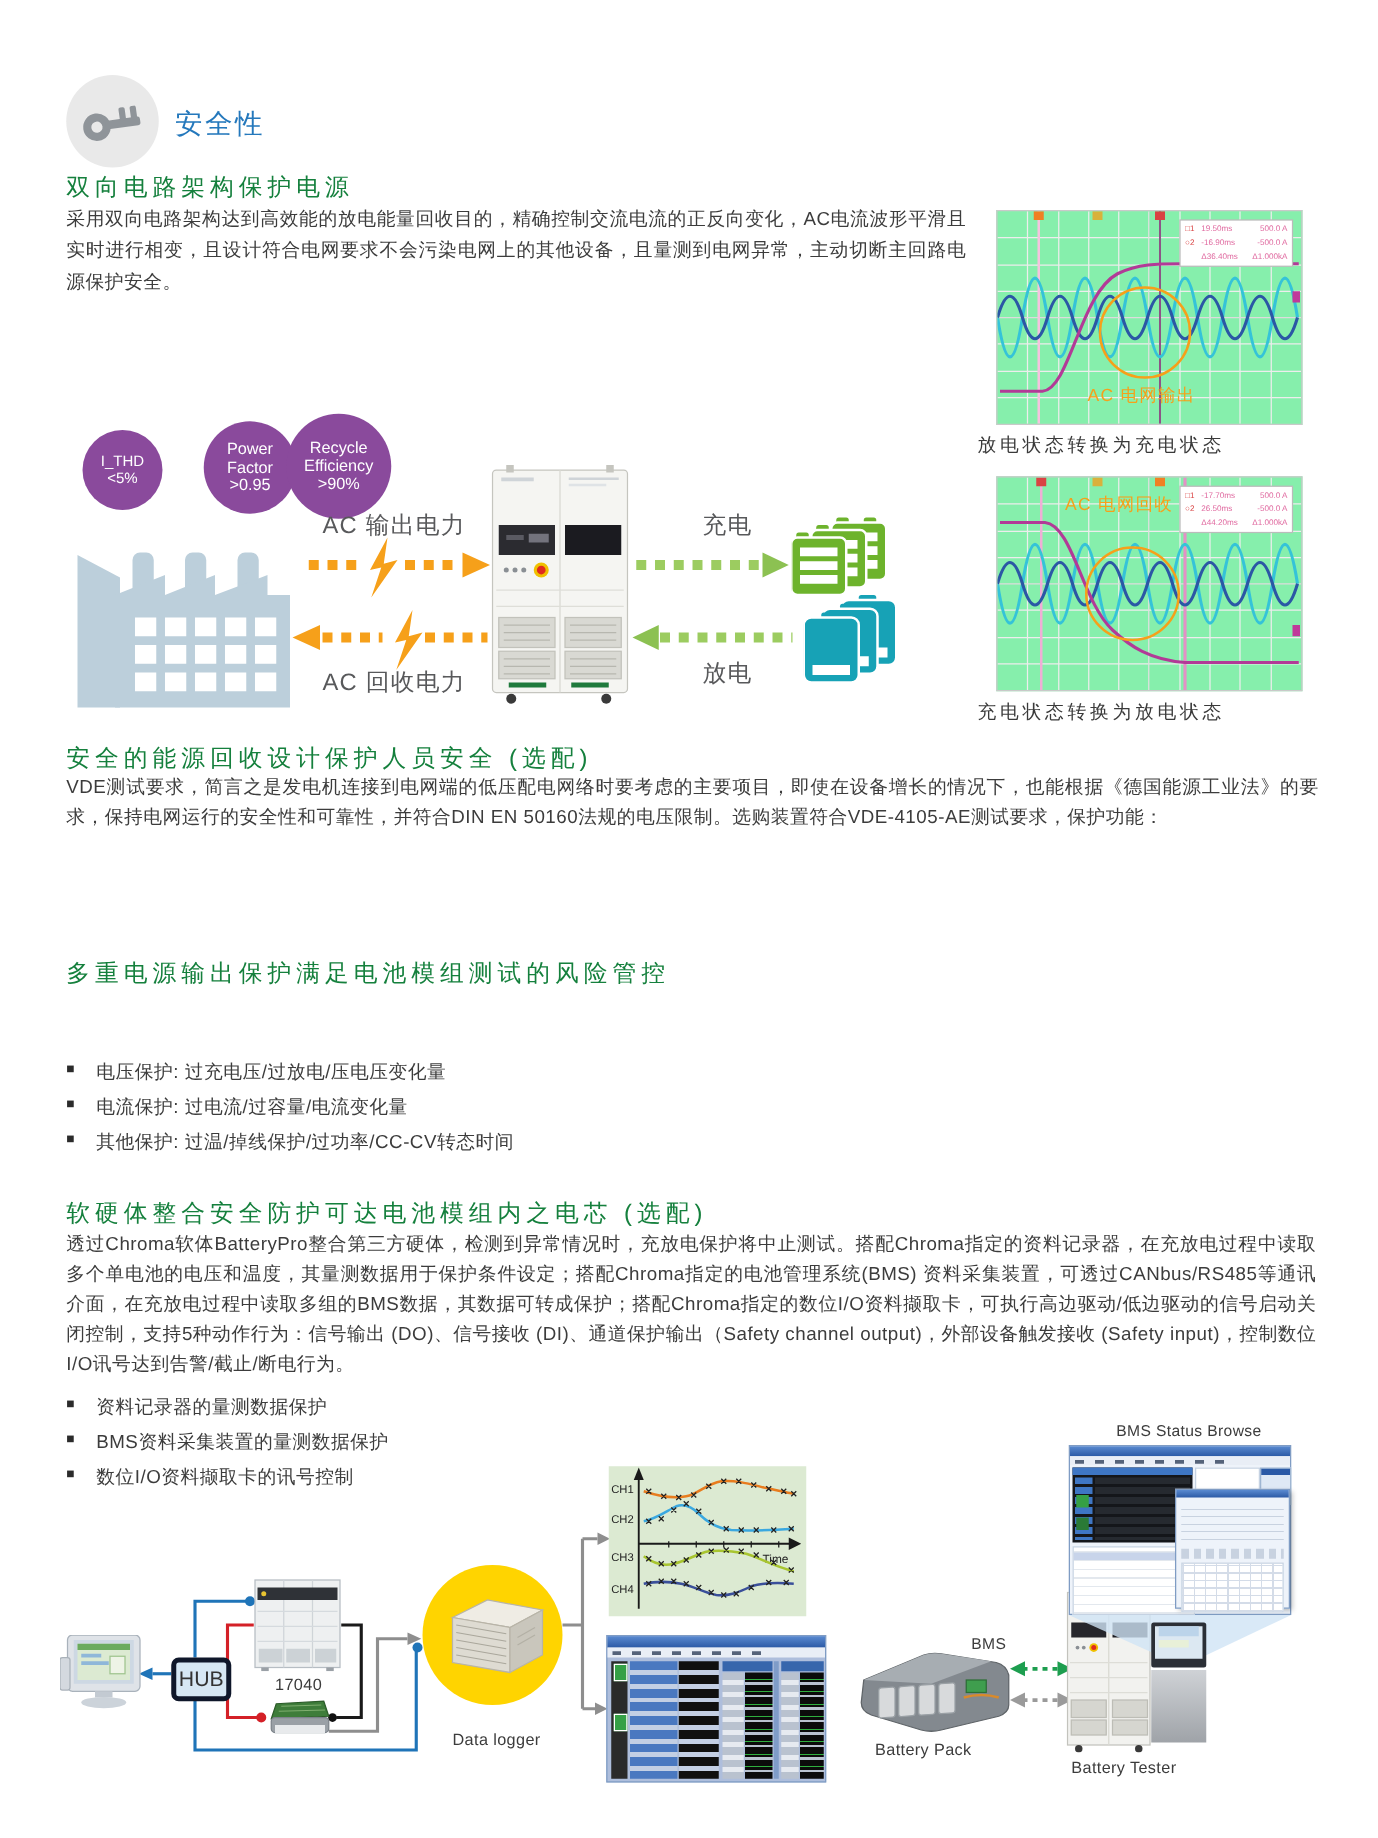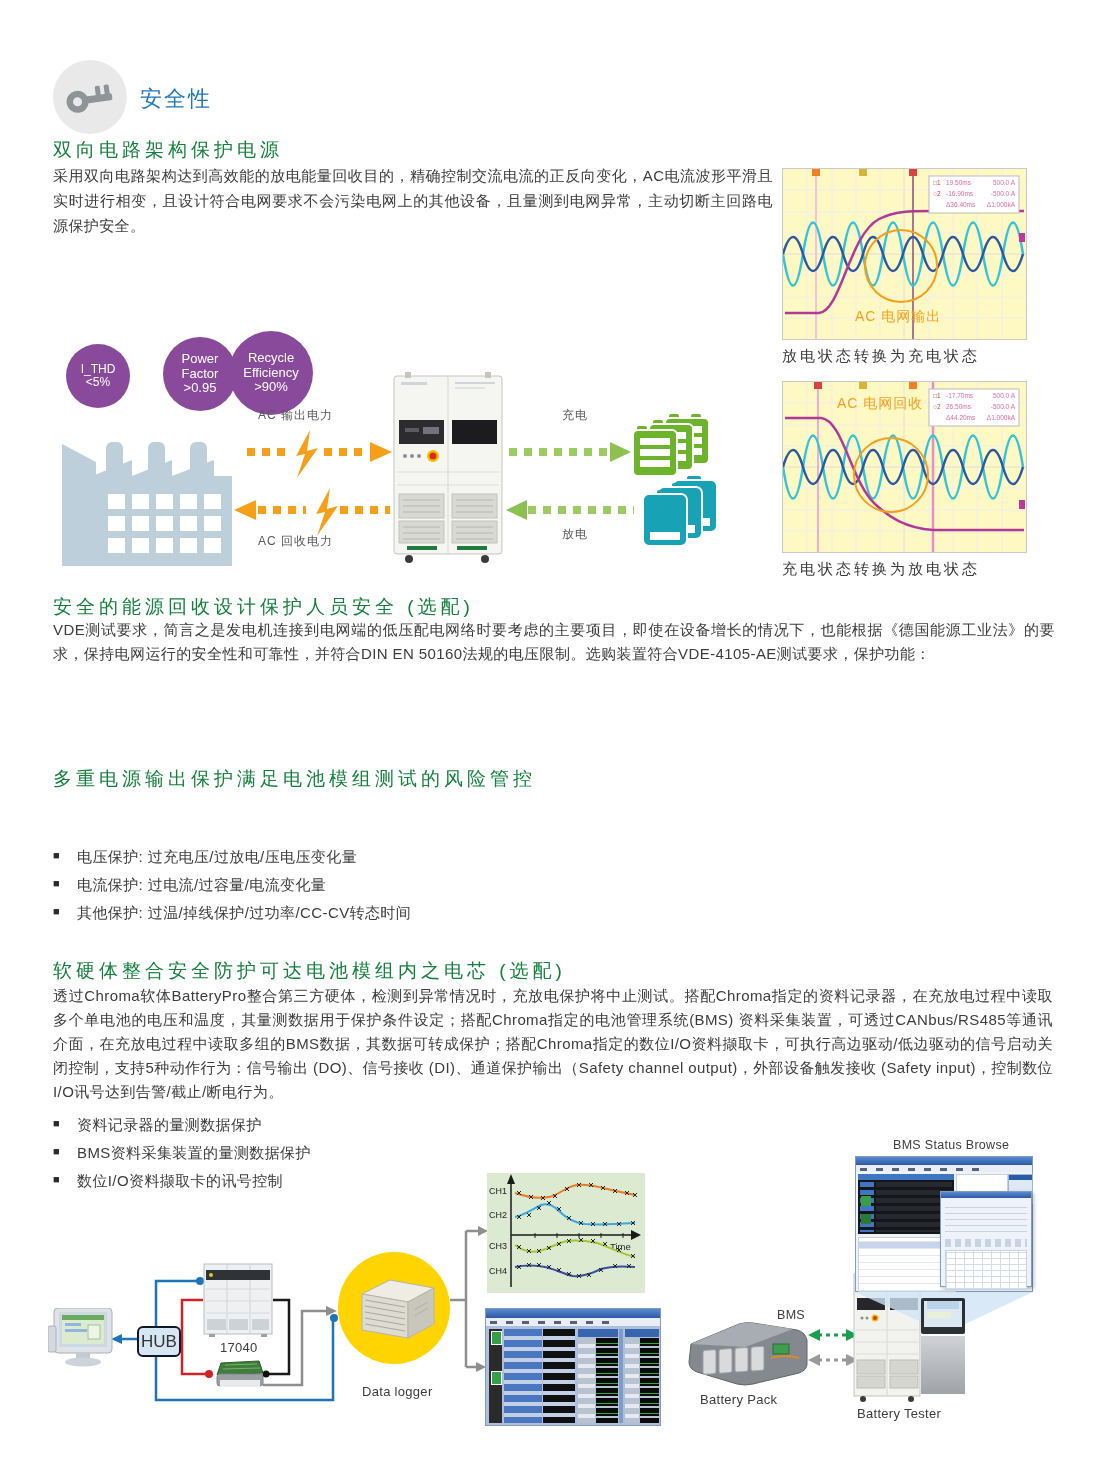--- a/index.html
+++ b/index.html
@@ -5,25 +5,25 @@
   html,body{margin:0;padding:0;background:#fff;}
   #page{position:relative;width:1102px;height:1470px;background:#fff;overflow:hidden;
         font-family:"Liberation Sans","DejaVu Sans",sans-serif;color:#3c3c3c;}
   .abs{position:absolute;}
   .h-blue{color:#15803d;font-size:19px;letter-spacing:4px;}
   .body-txt{font-size:15px;line-height:25px;letter-spacing:0.4px;color:#3c3c3c;text-align:justify;}
   .bullets .b{position:relative;padding-left:24px;font-size:15px;letter-spacing:0.4px;margin-bottom:10px;height:18px;}
   .bullets .b::before{content:"■";position:absolute;left:0;top:1px;font-size:11px;color:#2b2b2b;}
   .badge{border-radius:50%;background:#8a4a9c;color:#fff;display:flex;flex-direction:column;
          align-items:center;justify-content:center;text-align:center;line-height:1.12;}
-  .diag-label{color:#58595b;font-size:12px;letter-spacing:1px;}
-  .scope{background:#fef9c3;border:1px solid #c9c9c9;}
+  .diag-label{color:#58595b;font-size:19px;letter-spacing:1px;}
+  .scope{background:#86efac;border:1px solid #c9c9c9;margin-left:15px;}
   .caption{font-size:15px;letter-spacing:3px;color:#3a3a3a;}
   .small-label{font-size:13px;color:#3c3c3c;letter-spacing:0.3px;}
-  .hub{background:#d6e7f4;border:2px solid #0f172a;border-radius:6px;color:#333;
+  .hub{background:#d6e7f4;border:4px solid #0f172a;border-radius:6px;color:#333;
        font-size:17px;display:flex;align-items:center;justify-content:center;}
   
   .win{border:1px solid #7f9cc4;background:#eef3fa;box-sizing:border-box;}
   .tbar{height:9px;background:linear-gradient(#5a8ad0,#2c5aa6);}
   .mbar{height:8px;background:#e9eef6;
         background-image:repeating-linear-gradient(90deg,#55637a 0 7px,transparent 7px 16px);
         background-size:70% 3px;background-repeat:no-repeat;background-position:4px 3px;}
   .rows-blue{background:repeating-linear-gradient(180deg,#4a78c0 0 7px,#c3cfe4 7px 11px);}
   .rows-dark{background:repeating-linear-gradient(180deg,#101010 0 7px,#c3cfe4 7px 11px);}
   .rows-meas{background:repeating-linear-gradient(180deg,#0b0b0b 0 5px,#2fae3e 5px 6px,#0b0b0b 6px 8px,#b9c2cf 8px 10px);}

